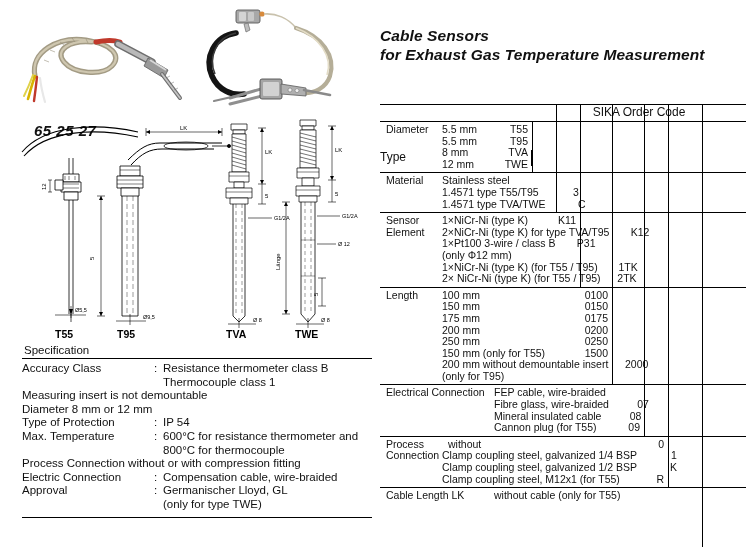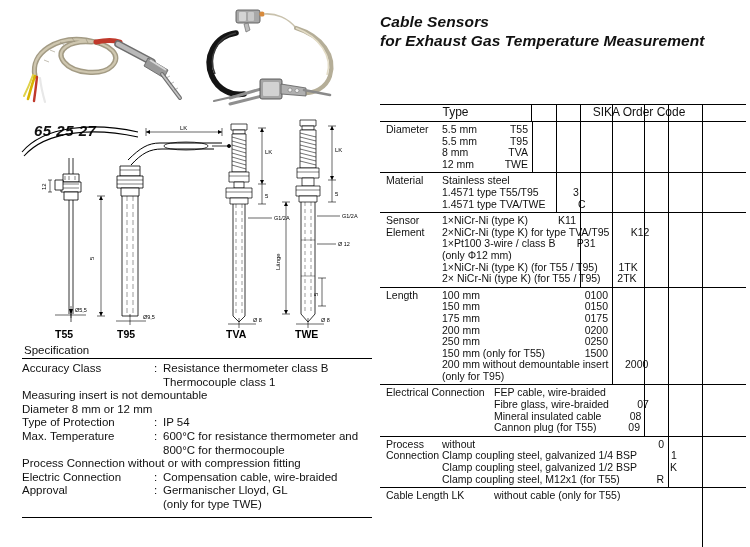--- a/index.html
+++ b/index.html
@@ -5,21 +5,21 @@
   html,body{margin:0;padding:0;background:#fff;}
   body{
     width:750px;height:547px;position:relative;overflow:hidden;
     font-family:"Liberation Sans", sans-serif;
     color:#111;
     -webkit-font-smoothing:antialiased;
   }
   .abs{position:absolute;}
 
   
-  #title-block{left:380px;top:12px;width:360px;}
+  #title-block{left:380px;top:26px;width:360px;}
   #title-block div{
     font-size:15.5px;font-weight:bold;font-style:italic;
     letter-spacing:.1px;line-height:19px;white-space:nowrap;
   }
 
   
   #photos{left:0;top:0;width:375px;height:112px;}
 
   
   #part-number{
@@ -43,22 +43,22 @@
   #spec-bottom-rule{height:0;border-top:1.4px solid #000;width:350px;margin-top:5px;}
 
   
   #oc{left:380px;top:104px;width:366px;}
 
   .hdr{
     display:flex;height:16px;align-items:flex-start;
     border-bottom:1.4px solid #000;
   }
   .hdr .h-type{
-    width:152px;flex:0 0 152px;text-align:center;font-size:12px;
-    border-right:1.2px solid #000;height:16px;box-sizing:border-box;
+    width:152px;flex:0 0 152px;text-align:left;font-size:12px;
+    border-right:1.2px solid #000;height:16px;box-sizing:border-box;margin-top:45px;
   }
   .hdr .h-code{flex:1;text-align:center;font-size:12px;}
 
   .sect{position:relative;border-bottom:1.4px solid #000;}
   .sect:last-child{border-bottom:none;}
   .row{display:flex;font-size:10.5px;line-height:11.6px;white-space:nowrap;}
   .row .lbl{width:60px;flex:0 0 60px;padding-left:6px;box-sizing:border-box;}
   .row .lbl.wide{width:112px;flex:0 0 112px;}
   .row .desc{flex:1;padding-left:2px;}
   .row .code{
@@ -532,21 +532,21 @@
         <div class="row" style="padding-right: 102px; padding-top: 0px;">
           <span class="lbl wide"></span>
           <span class="desc">Cannon plug (for T55)</span>
           <span class="code" style="width: 44px; flex: 0 0 auto; margin-left: auto;">09</span>
         </div>
         <div class="vline" style="left: 264px;"></div>
         <div class="vline" style="left: 288px;"></div>
         <div class="vline" style="left: 322px;"></div>
       </div>
       <div class="sect" style="padding-bottom: 2px; position: relative;">
-        <div class="row" style="padding-right: 78px; padding-top: 2px;">
+        <div class="row" style="padding-right: 78px; padding-top: 2px; gap: 6px;">
           <span class="lbl">Process</span>
           <span class="desc">without</span>
           <span class="code" style="width: 44px; flex: 0 0 auto; margin-left: auto;">0</span>
         </div>
         <div class="row" style="padding-right: 78px; padding-top: 0px;">
           <span class="lbl">Connection</span>
           <span class="desc">Clamp coupling steel, galvanized 1/4 BSP</span>
           <span class="code" style="width: 44px; flex: 0 0 auto; margin-left: auto;">1</span>
         </div>
         <div class="row" style="padding-right: 78px; padding-top: 0px;">

